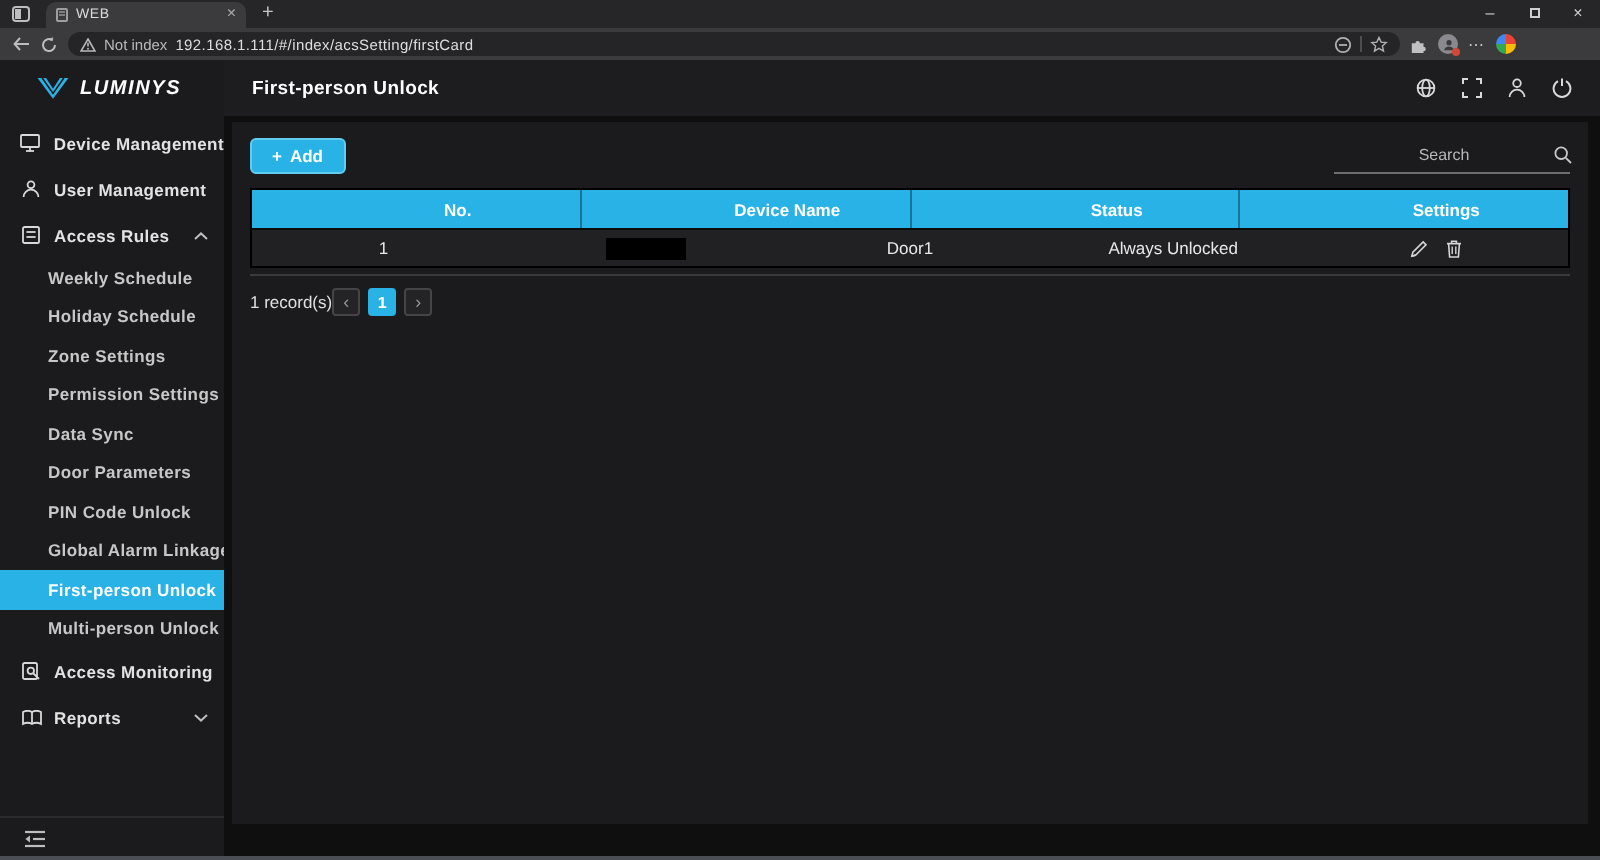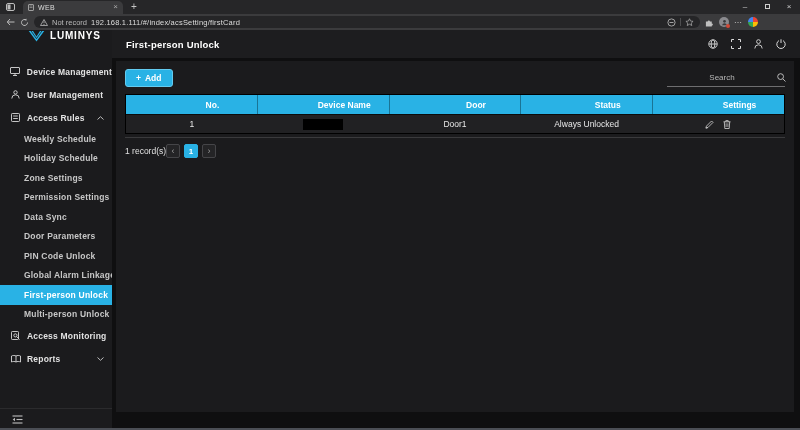--- a/index.html
+++ b/index.html
@@ -30,21 +30,21 @@
   .avatar-wrap { position:relative; width:10px; height:10px; }
   .avatar { width:10px; height:10px; border-radius:50%; background:#8a8a8e; display:flex; align-items:center; justify-content:center; }
   .avatar-badge { position:absolute; right:-1px; bottom:-1px; width:4px; height:4px; border-radius:50%; background:#d14836; }
   .dots { color:#c5c5c5; font-size:8px; letter-spacing:1px; }
   .profile-circle { width:10px; height:10px; border-radius:50%;
         background:conic-gradient(#ea4335 0 25%, #fbbc05 25% 50%, #34a853 50% 75%, #4285f4 75% 100%); }
 
   
   .app { flex:1; display:flex; min-height:0; }
   .sidebar { width:112px; background:#1b1b1d; display:flex; flex-direction:column; }
-  .logo { height:28px; display:flex; gap:5px; padding-left:28px; }
+  .logo { height:28px; display:flex; align-items:center; gap:5px; padding-left:18px;font-style:italic; }
   .logo-text { color:#fff; font-size:10px; font-weight:bold; letter-spacing:.8px; }
   .menu { flex:1; display:flex; flex-direction:column; overflow:hidden; padding-top:2px; }
   .mi { display:flex; align-items:center; gap:6px; cursor:pointer; }
   .mi.top { height:23px; padding-left:10px; }
   .mi.sub { height:19.5px; padding-left:24px; }
   .milabel { font-size:8.5px; font-weight:600; color:#e2e2e2; letter-spacing:.2px; white-space:nowrap; }
   .mi.sub .milabel { color:#c7c7c7;text-align:center; }
   .mi.active { background:#29b2e5; }
   .mi.active .milabel { color:#fff; }
   .mico { width:11px; display:flex; justify-content:center; }
@@ -131,21 +131,21 @@
         </svg>
     </span>
     <div class="urlpill">
       <span>
         <svg width="8" height="7" viewBox="0 0 8 7">
             <path d="M4 0.5 L7.5 6.5 H0.5 Z" fill="none" stroke="#b9b9b9" stroke-width="0.8"></path>
             <line x1="4" y1="2.4" x2="4" y2="4.2" stroke="#b9b9b9" stroke-width="0.8"></line>
             <circle cx="4" cy="5.4" r="0.5" fill="#b9b9b9"></circle>
           </svg>
       </span>
-      <span class="notsec">Not record</span>
+      <span class="notsec">Not index</span>
       <span class="url">192.168.1.111/#/index/acsSetting/firstCard</span>
       <span>
         <svg width="9" height="9" viewBox="0 0 9 9">
             <circle cx="4.5" cy="4.5" r="3.6" fill="none" stroke="#b0b0b0" stroke-width="0.9"></circle>
             <line x1="2.5" y1="4.5" x2="6.5" y2="4.5" stroke="#b0b0b0" stroke-width="0.9"></line>
           </svg>
       </span>
       <span class="pill-div"></span>
       <span>
         <svg width="9" height="9" viewBox="0 0 10 10">
@@ -330,21 +330,20 @@
                   <line x1="5.9" y1="5.9" x2="8.5" y2="8.5" stroke="#c9c9c9" stroke-width="0.9"></line>
                 </svg>
             </span>
           </div>
         </div>
 
         <div class="table">
           <div class="thead">
             <div class="cell">No.</div>
             <div class="cell">Device Name</div>
-            <div class="cell">Door</div>
             <div class="cell">Status</div>
             <div class="cell">Settings</div>
           </div>
           <div class="trow">
             <div class="cell">1</div>
             <div class="cell">
                 <span class="redact"></span>
               </div>
             <div class="cell">Door1</div>
             <div class="cell">Always Unlocked</div>

